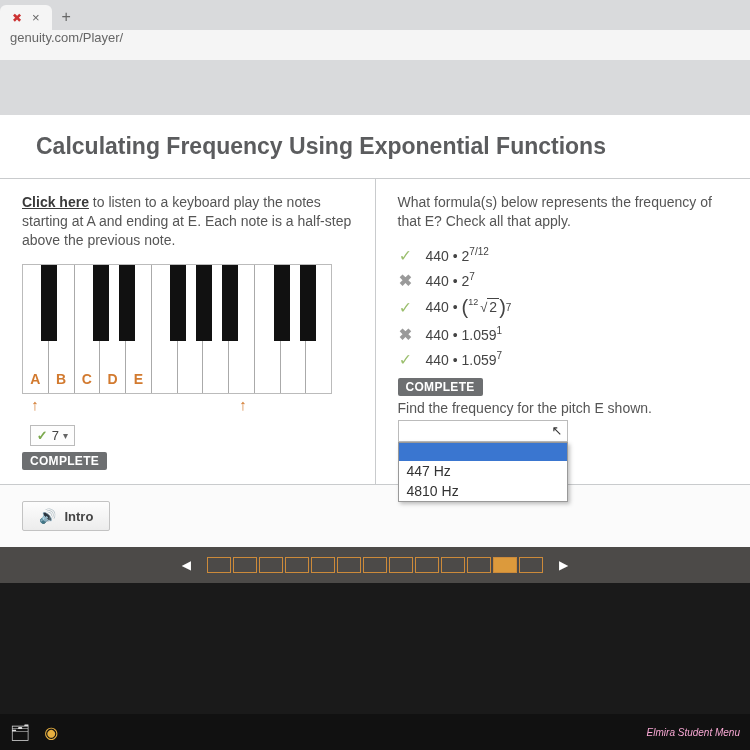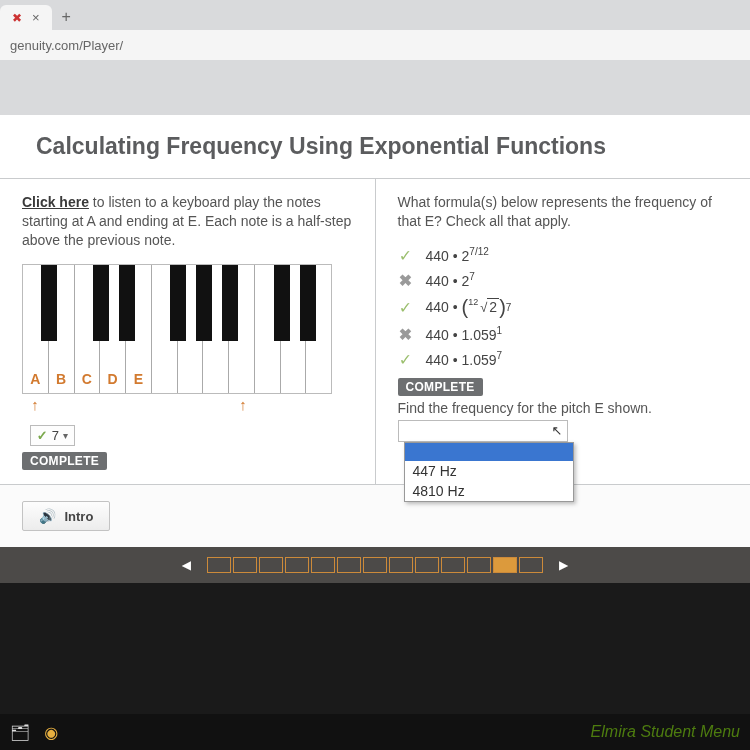--- a/index.html
+++ b/index.html
@@ -6,21 +6,21 @@
     html, body { width: 750px; height: 750px; overflow: hidden; background:#1a1a1a; }
 
     
     .chrome { background:#d9dadc; height:60px; display:flex; flex-direction:column; }
     .tabs { display:flex; align-items:flex-end; height:30px; padding-left:0; }
     .tab { display:flex; align-items:center; gap:6px; padding:5px 10px; background:#f5f5f5; border-top-left-radius:6px; border-top-right-radius:6px; font-size:12px; color:#5a5a5a; max-width:280px; }
     .tab .favicon { width:14px; height:14px; display:flex; align-items:center; justify-content:center; font-size:12px; }
     .tab .title { white-space:nowrap; overflow:hidden; text-overflow:ellipsis; flex:1; }
     .tab .close { font-size:13px; color:#666; padding:0 2px; cursor:pointer;}
     .new-tab { padding:4px 10px; font-size:16px; color:#666; cursor:pointer;}
-    .addr { background:#f5f5f5; height:30px; display:flex; align-items:center; padding:0 10px; font-size:13px; color:#666; }
+    .addr { background:#f5f5f5; height:30px; display:flex; padding:0 10px; font-size:13px; color:#666; }
 
     
     .gap { height:55px; background:#d9dadc; }
 
     
     .lesson { background:#ffffff; }
     .lesson-title-bar { padding:18px 36px; }
     .lesson-title { font-size:23px; font-weight:bold; color:#5b5c5e; }
     .content { display:flex; border-top:1px solid #c9cbcd; }
     .col { padding:14px 22px; }
@@ -64,40 +64,40 @@
     .frac .paren { font-size:20px; }
     .root { display:inline-block; position:relative; padding-left:12px; }
     .root::before { content:"12"; position:absolute; left:0; top:-2px; font-size:9px; }
     .root .rad { border-top:1px solid #444; padding:0 2px;}
     .find-text { font-size:14px; color:#555; margin-top:4px; }
 
     
     .dropdown-wrap { position:relative; margin-top:4px; display:inline-block; }
     .dropdown-trigger { width:170px; height:22px; border:1px solid #bbb; background:#fff; display:flex; align-items:center; justify-content:flex-end; padding-right:4px; }
     .dropdown-trigger .caret { font-size:13px; color:#333; }
-    .dropdown-list { position:absolute; top:22px; left:0; width:170px; border:1px solid #999; background:#fff; box-shadow:2px 2px 4px rgba(0,0,0,.25); z-index:5;margin-left:6px;}
+    .dropdown-list { position:absolute; top:22px; left:0; width:170px; border:1px solid #999; background:#fff; box-shadow:2px 2px 4px rgba(0,0,0,.25); z-index:5;}
     .dropdown-list .sel { background:#3a76d0; height:18px; }
     .dropdown-list .opt { padding:2px 8px; font-size:14px; color:#333; cursor:pointer;}
 
     
     .footer-bar { padding:16px 22px; border-top:1px solid #c9cbcd; background:#fbfbfb;}
     .intro-btn { display:inline-flex; align-items:center; gap:8px; padding:6px 16px; border:1px solid #c3c3c3; background:linear-gradient(#fdfdfd,#ececec); font-size:13px; color:#444; font-weight:bold; cursor:pointer; border-radius:2px;}
     .sound-icon { font-size:14px; }
 
     
     .progress-bar { height:36px; background:#4c4a48; display:flex; align-items:center; justify-content:center; gap:6px; }
     .pb-arrow { color:#fff; font-size:12px; padding:0 10px; cursor:pointer;}
     .pb-cells { display:flex; gap:2px; }
     .pb-cell { width:24px; height:16px; border:1px solid #cc8a3a; background:transparent; }
     .pb-cell.active { background:#dc9a3c; }
 
     
     .taskbar { position:absolute; bottom:0; left:0; right:0; height:36px; background:#111; display:flex; align-items:center; padding:0 10px; gap:14px; color:#ccc; font-size:12px;}
     .tb-icon { font-size:16px; color:#ddd; }
-    .tb-right { margin-left:auto; font-size:16px; color:#4d7c0f; font-style:italic;}
+    .tb-right { margin-left:auto; font-size:10px; color:#f9a8d4; font-style:italic;}
   </style>
 </head>
 <body>
 
 <div class="chrome">
   <div class="tabs">
     <div class="tab">
       <span class="favicon" style="color:#c33;">✖</span>
       <span class="close">×</span>
     </div>

